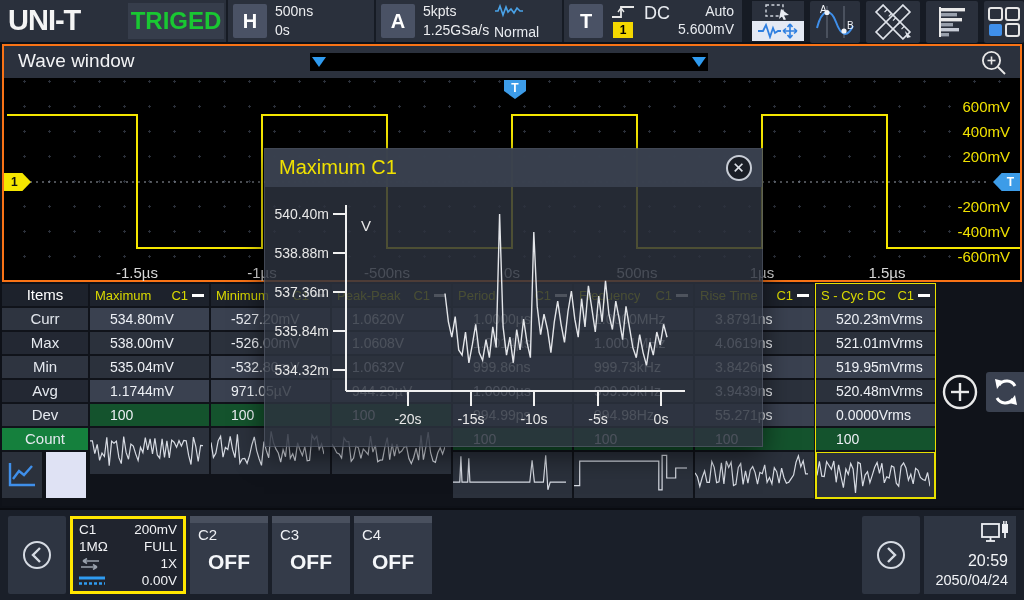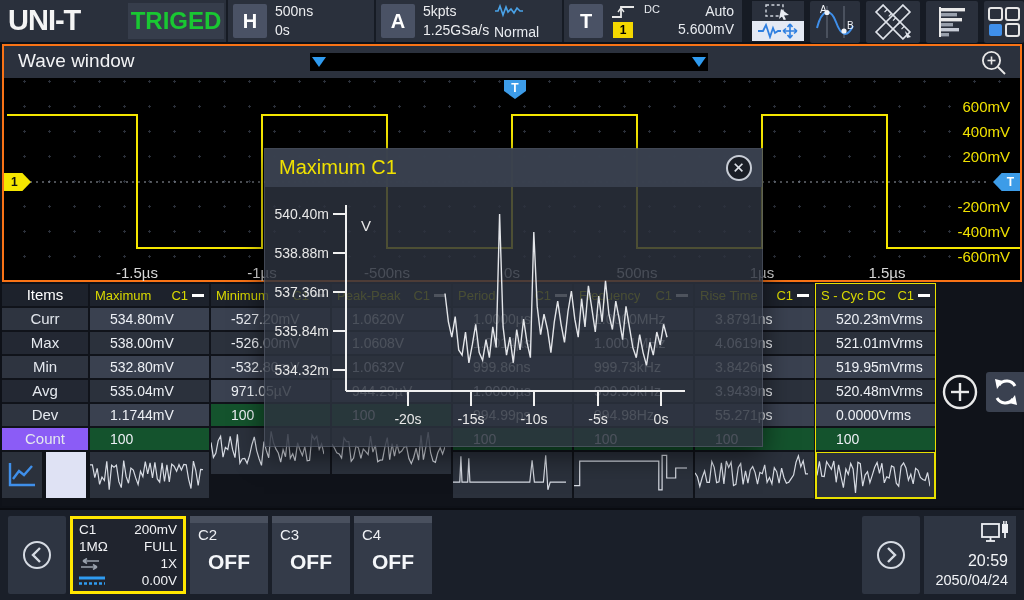--- a/index.html
+++ b/index.html
@@ -57,21 +57,21 @@
            clip-path:polygon(0 0,100% 0,100% 58%,50% 100%,0 58%);z-index:6;}
   #trigright{position:absolute;right:0;top:95px;width:27px;height:18px;background:#3d9ce8;color:#fff;
            font-size:12px;font-weight:bold;text-align:right;padding-right:6px;line-height:18px;box-sizing:border-box;
            clip-path:polygon(32% 0,100% 0,100% 100%,32% 100%,0 50%);z-index:6;}
 
   
   #mtable{position:absolute;left:2px;top:284px;width:1020px;height:222px;background:#10131a;}
   #itemscol{position:absolute;left:0;top:0;width:86px;}
   .ihead{height:22px;background:#1d222c;font-size:15px;color:#fff;text-align:center;line-height:22px;margin-bottom:2px;}
   .icell{height:22px;font-size:15px;color:#e4e8ee;text-align:center;line-height:22px;margin-bottom:2px;}
-  .icell.a{background:#2e3440;} .icell.b{background:#232833;} .icell.c{background:#8b5cf6;}
+  .icell.a{background:#2e3440;} .icell.b{background:#232833;} .icell.c{background:#15803d;}
   #ithumb{height:46px;margin-top:2px;display:flex;gap:4px;}
   #chartbtn{width:40px;height:46px;background:#2b313c;display:flex;align-items:center;justify-content:center;}
   #selbox{width:40px;height:46px;background:#dfe2f4;}
   #cols{position:absolute;left:88px;top:0;display:flex;gap:2px;}
   .mcol{width:119px;}
   .mcol.sel{outline:1px solid #e8e000;}
   .mhead{height:22px;background:#1d222c;display:flex;align-items:center;padding:0 5px;margin-bottom:2px;box-sizing:border-box;}
   .mtitle{color:#d9d900;font-size:13px;white-space:nowrap;overflow:hidden;}
   .mch{color:#d9d900;font-size:13px;margin-left:auto;}
   .mdash{width:12px;height:3px;background:#fff;margin-left:4px;flex:none;}
@@ -143,21 +143,21 @@
       </div>
     </div>
 
     <div class="tblock" id="tblock">
       <div class="lbox">T</div>
       <svg class="abs" style="left:47px;top:4px" width="24" height="16" viewBox="0 0 24 16">
         <path d="M1 13 H10 V3 H23" fill="none" stroke="#e8e8e8" stroke-width="1.8"></path>
         <path d="M7 8 L10 4 L13 8" fill="none" stroke="#e8e8e8" stroke-width="1.4"></path>
       </svg>
       <div class="abs" style="left:49px;top:22px;width:20px;height:16px;background:#f5d800;color:#000;font-size:12px;font-weight:bold;text-align:center;line-height:16px;">1</div>
-      <div class="abs" style="left:80px;top:3px;font-size:11px;">DC</div>
+      <div class="abs" style="left:80px;top:3px;font-size:18px;">DC</div>
       <div class="abs" style="right:8px;top:3px;font-size:14px;">Auto</div>
       <div class="abs" style="right:8px;top:21px;font-size:14px;">5.600mV</div>
     </div>
 
     <div class="tblock" id="iconrow">
       <div class="icbtn" id="ic-selectdrag">
         <div class="half t">
           <svg width="28" height="17" viewBox="0 0 28 17">
             <rect x="2" y="2" width="17" height="11" fill="none" stroke="#cfd4dc" stroke-width="1.4" stroke-dasharray="3,2.4"></rect>
             <path d="M17 6 L25 12 L20 12.5 L22 16.5 L19.7 17 L18 13.5 L15 16 Z" fill="#e8ecf2"></path>
@@ -282,21 +282,20 @@
 
     <div id="cols">
         <div class="mcol">
           <div class="mhead">
             <span class="mtitle">Maximum</span>
             <span class="mch">C1</span>
             <span class="mdash"></span>
           </div>
           <div class="mcell a">534.80mV</div>
           <div class="mcell b">538.00mV</div>
-          <div class="mcell a">532.80mV</div>
           <div class="mcell b">535.04mV</div>
           <div class="mcell a">1.1744mV</div>
           <div class="mcell c">100</div>
           <div class="mthumb"><svg width="113" height="42" viewBox="0 0 113 42">
               <polyline fill="none" stroke="#d7dbe3" stroke-width="1.2" points="0.0,12.8 2.4,12.8 4.8,25.7 7.2,16.4 9.6,32.3 12.0,25.1 14.4,28.5 16.8,9.2 19.2,37.6 21.6,13.3 24.0,15.3 26.4,13.2 28.9,29.7 31.3,35.6 33.7,8.5 36.1,24.4 38.5,31.2 40.9,16.1 43.3,18.0 45.7,25.9 48.1,32.5 50.5,19.3 52.9,24.6 55.3,9.7 57.7,21.9 60.1,10.8 62.5,26.0 64.9,10.3 67.3,26.9 69.7,30.1 72.1,10.8 74.5,29.5 76.9,12.9 79.3,29.9 81.7,12.1 84.1,14.2 86.6,19.2 89.0,12.7 91.4,18.0 93.8,12.5 96.2,12.8 98.6,27.2 101.0,36.5 103.4,9.1 105.8,18.6 108.2,33.5 110.6,17.4 113.0,17.6"></polyline>
             </svg></div>
         </div>
         <div class="mcol">
           <div class="mhead">
             <span class="mtitle">Minimum</span>

